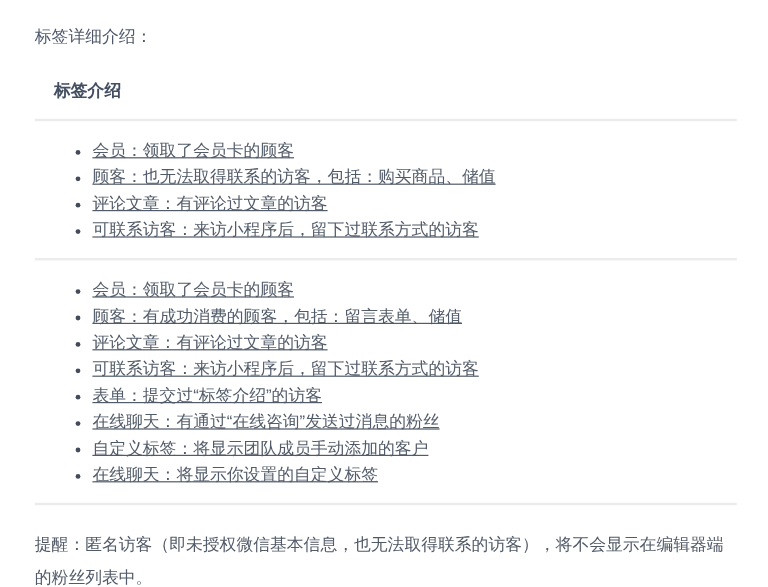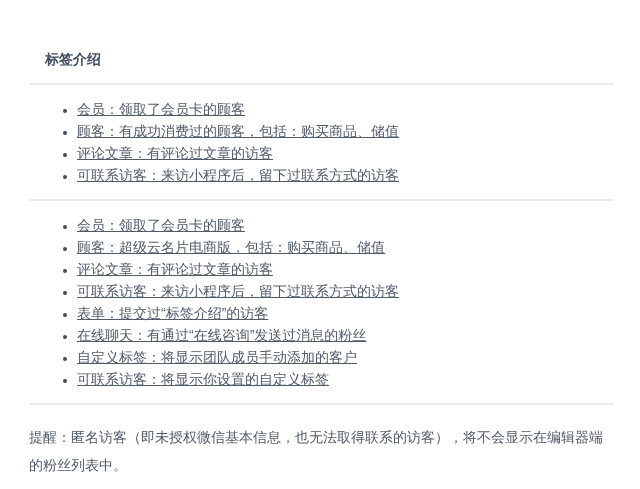--- a/index.html
+++ b/index.html
@@ -55,47 +55,48 @@
     font-size: 14px;
     line-height: 28px;
     color: #515a68;
   }
 </style>
 </head>
 <body>
 
 <div class="page">
 
+  <div class="page-title">标签详细介绍：</div>
 
   <div class="tag-table">
     <div class="thead">
       <div class="th col-intro">标签介绍</div>
     </div>
     <div id="table-rows">
         <div class="trow">
           <div class="col-intro">
             <ul class="tag-list">
               <li>会员：领取了会员卡的顾客</li>
-              <li>顾客：有成功消费过的顾客，包括：购买商品、储值</li>
+              <li>顾客：也无法取得联系的访客，包括：购买商品、储值</li>
               <li>评论文章：有评论过文章的访客</li>
               <li>可联系访客：来访小程序后，留下过联系方式的访客</li>
             </ul>
           </div>
         </div>
         <div class="trow">
           <div class="col-intro">
             <ul class="tag-list">
               <li>会员：领取了会员卡的顾客</li>
-              <li>顾客：超级云名片电商版，包括：购买商品、储值</li>
+              <li>顾客：有成功消费的顾客，包括：留言表单、储值</li>
               <li>评论文章：有评论过文章的访客</li>
               <li>可联系访客：来访小程序后，留下过联系方式的访客</li>
               <li>表单：提交过“标签介绍”的访客</li>
               <li>在线聊天：有通过“在线咨询”发送过消息的粉丝</li>
               <li>自定义标签：将显示团队成员手动添加的客户</li>
-              <li>可联系访客：将显示你设置的自定义标签</li>
+              <li>在线聊天：将显示你设置的自定义标签</li>
             </ul>
           </div>
         </div>
       </div>
   </div>
 
   <div class="reminder-note">提醒：匿名访客（即未授权微信基本信息，也无法取得联系的访客），将不会显示在编辑器端的粉丝列表中。</div>
 
 </div>
 

